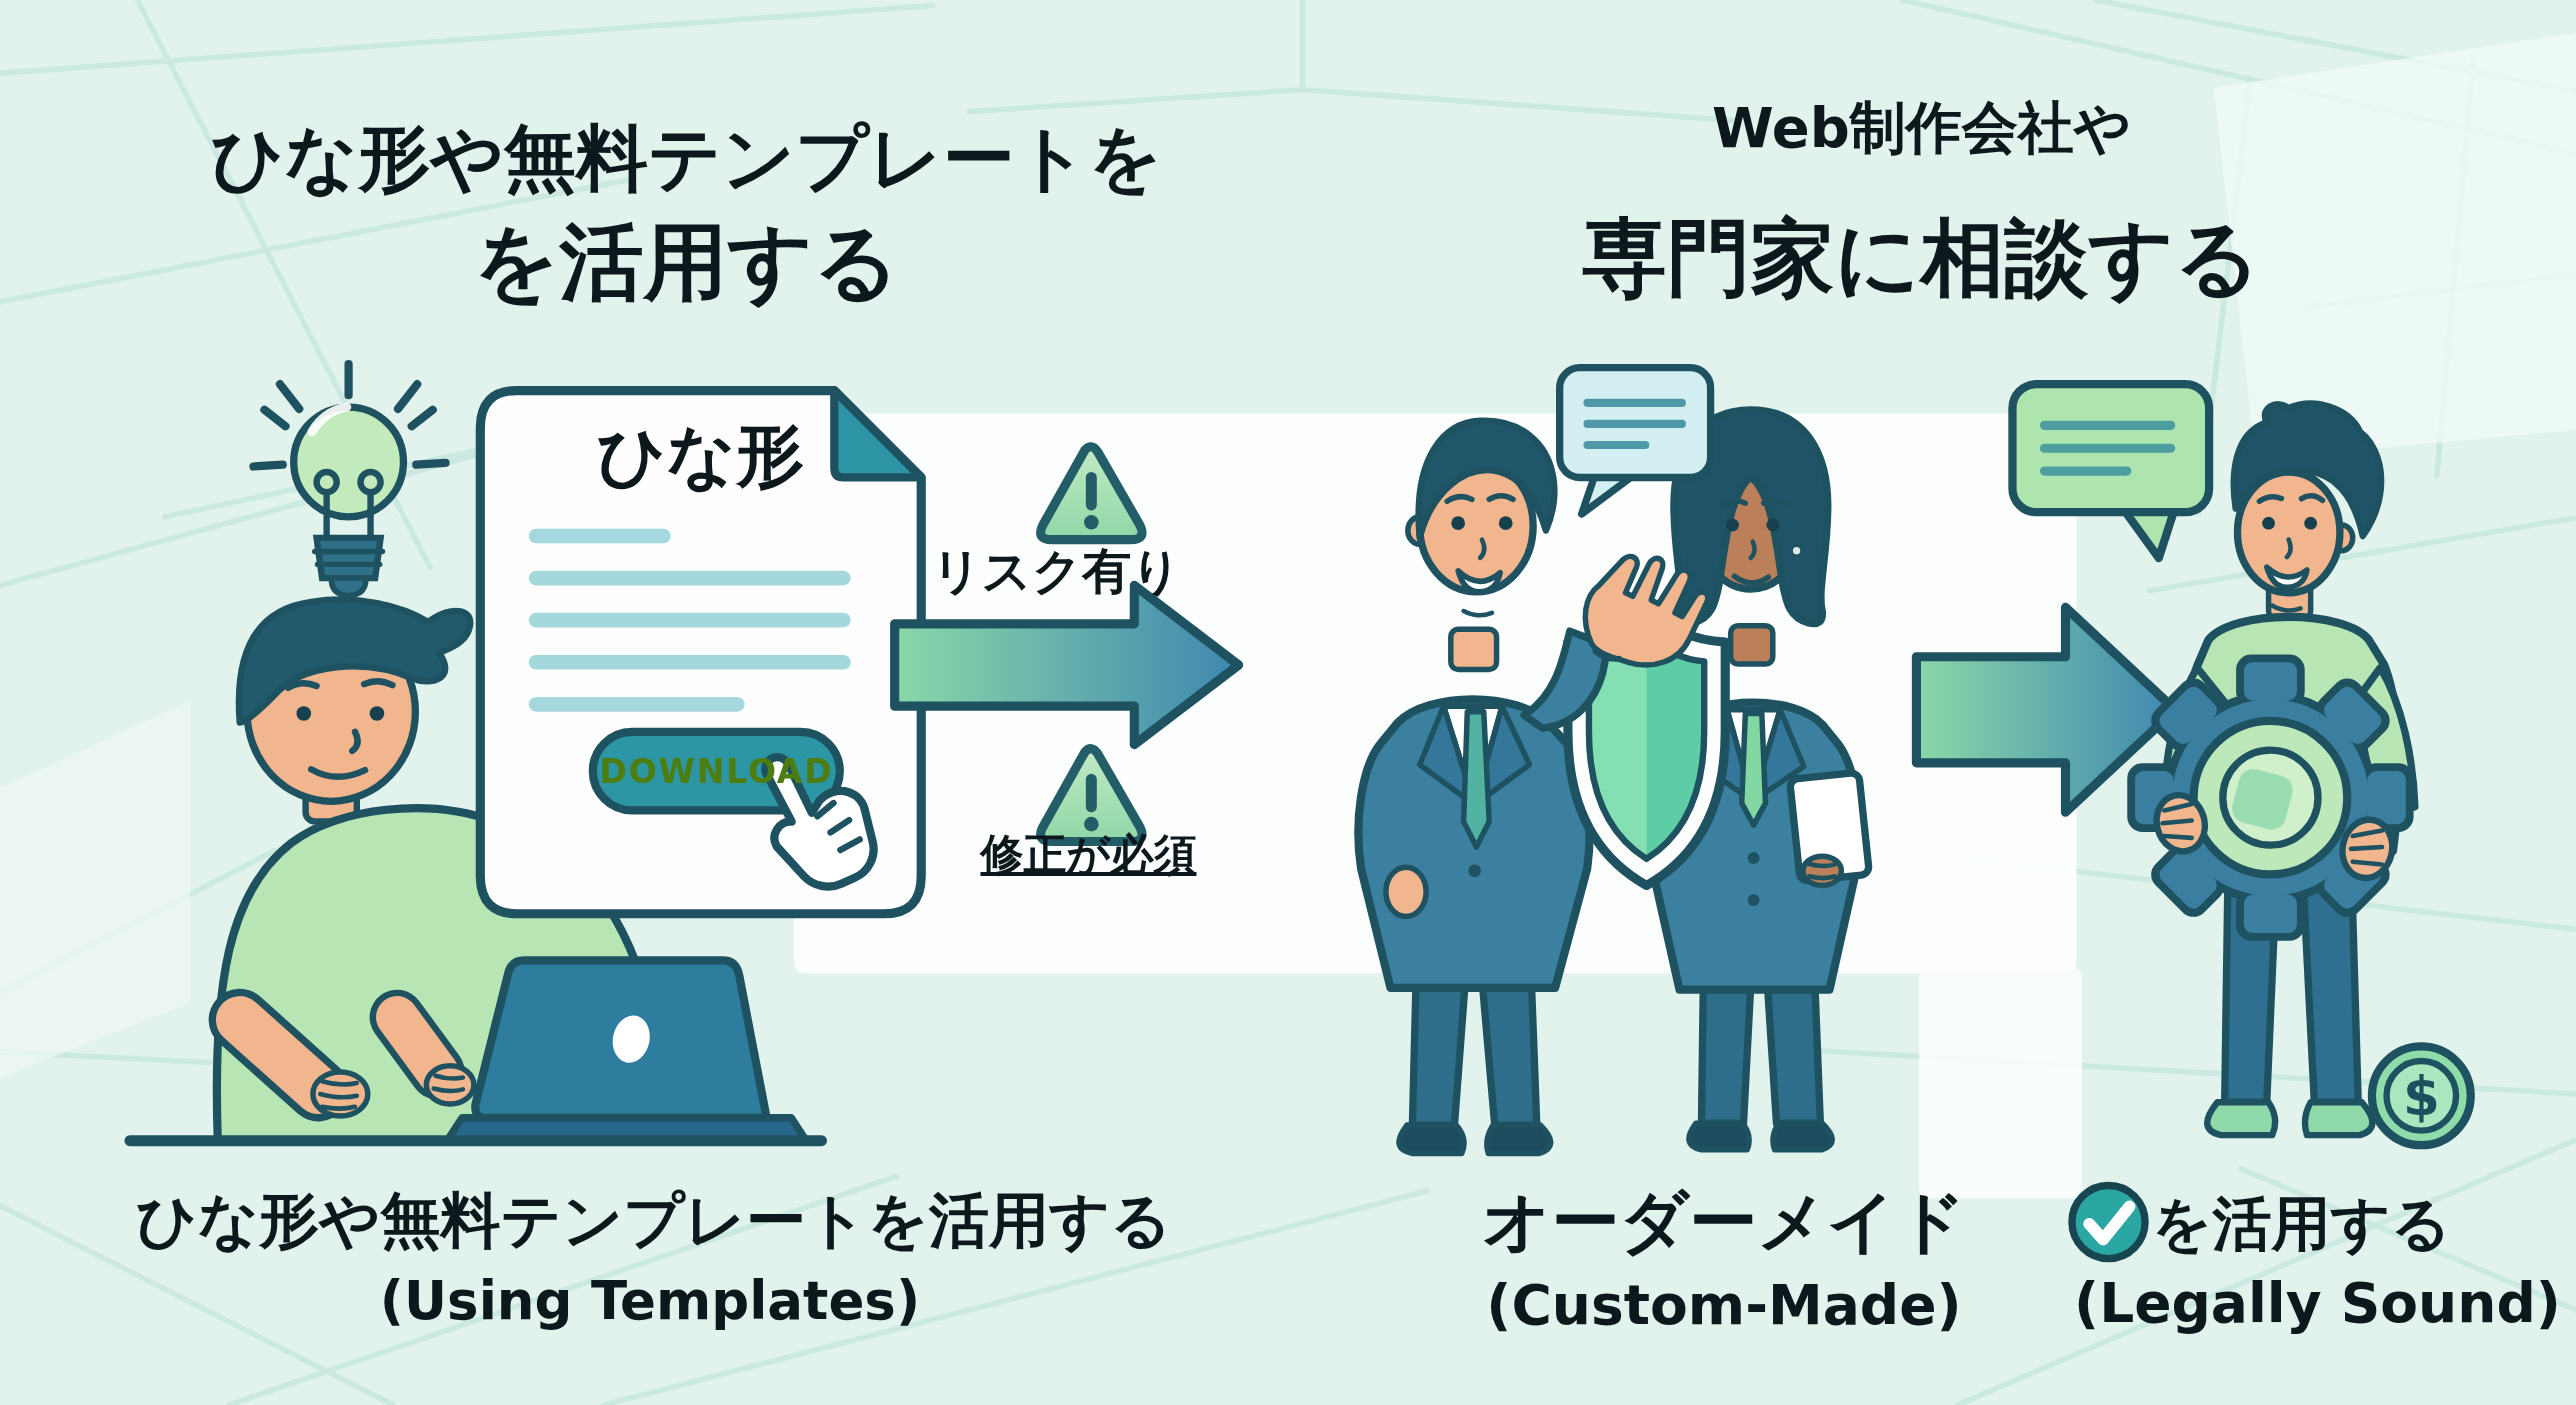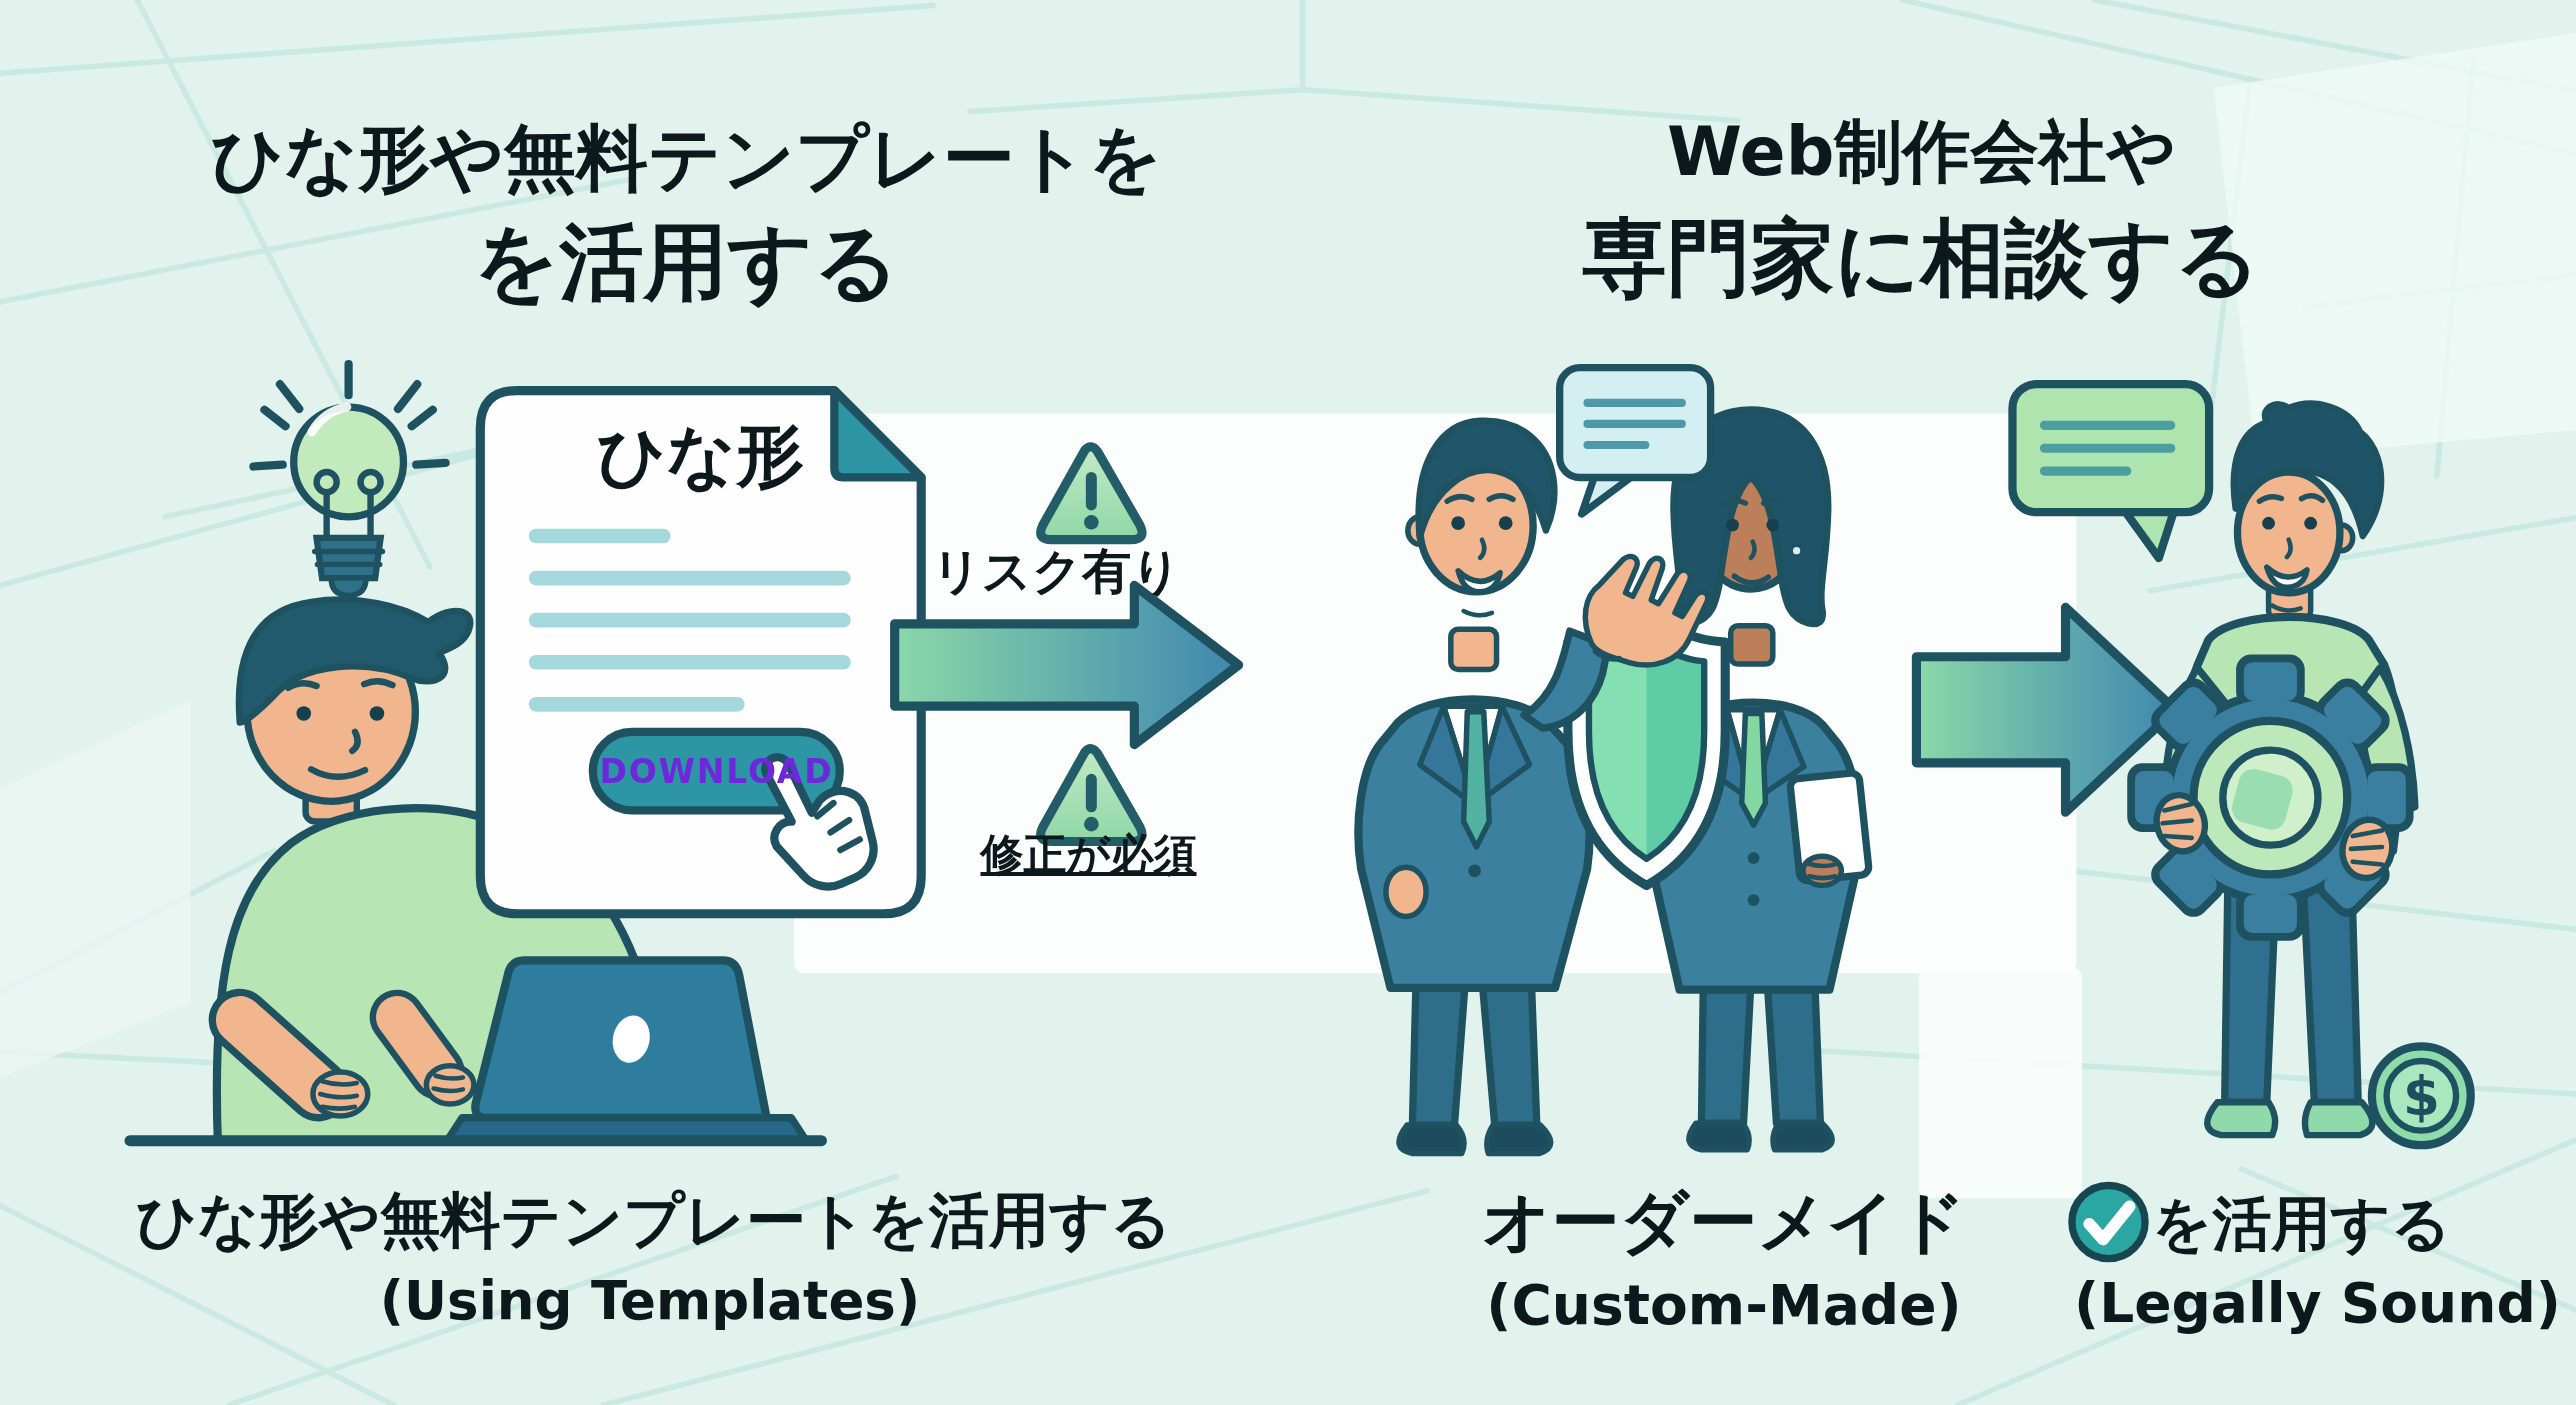--- a/index.html
+++ b/index.html
@@ -285,25 +285,25 @@
 
   <g>
     <circle cx="2305" cy="1336" r="40" fill="#2aa7a2" stroke="#174550" stroke-width="8"></circle>
     <path d="M2284,1338 l15,17 l29,-36" fill="none" stroke="#ffffff" stroke-width="13" stroke-linecap="round" stroke-linejoin="round"></path>
   </g>
 </svg>
 
 <div class="txt" style="left:156px;top:119px;width:1061px;font-size:72px;">ひな形や無料テンプレートを</div>
 <div class="txt" style="left:156px;top:216px;width:1061px;font-size:84px;">を活用する</div>
 
-<div class="txt" style="left:1409px;top:115px;width:1025px;font-size:68px;text-align:center;">Web制作会社や</div>
+<div class="txt" style="left:1409px;top:97px;width:1025px;font-size:56px;text-align:center;">Web制作会社や</div>
 <div class="txt" style="left:1409px;top:212px;width:1025px;font-size:84px;">専門家に相談する</div>
 
 <div class="txt" style="left:482px;top:419px;width:437px;font-size:68px;">ひな形</div>
-<div class="txt" style="left:593px;top:732px;width:247px;height:79px;line-height:79px;font-size:33px;color:#6d28d9;letter-spacing:1.8px;font-weight:700;">DOWNLOAD</div>
+<div class="txt" style="left:593px;top:732px;width:247px;height:79px;line-height:79px;font-size:33px;color:#4d7c0f;letter-spacing:1.8px;font-weight:700;">DOWNLOAD</div>
 
 <div class="txt" style="left:846px;top:545px;width:421px;font-size:49px;">リスク有り</div>
 <div class="txt" style="left:860px;top:831px;width:457px;font-size:43px;text-decoration:underline;">修正が必須</div>
 
 <div class="txt" style="left:64px;top:1187px;width:1180px;font-size:60px;">ひな形や無料テンプレートを活用する</div>
 <div class="txt" style="left:60px;top:1272px;width:1180px;font-size:53px;">(Using Templates)</div>
 
 <div class="txt" style="left:1454px;top:1185px;width:540px;font-size:68px;">オーダーメイド</div>
 <div class="txt" style="left:1454px;top:1275px;width:540px;font-size:55px;text-align:center;">(Custom-Made)</div>
 

